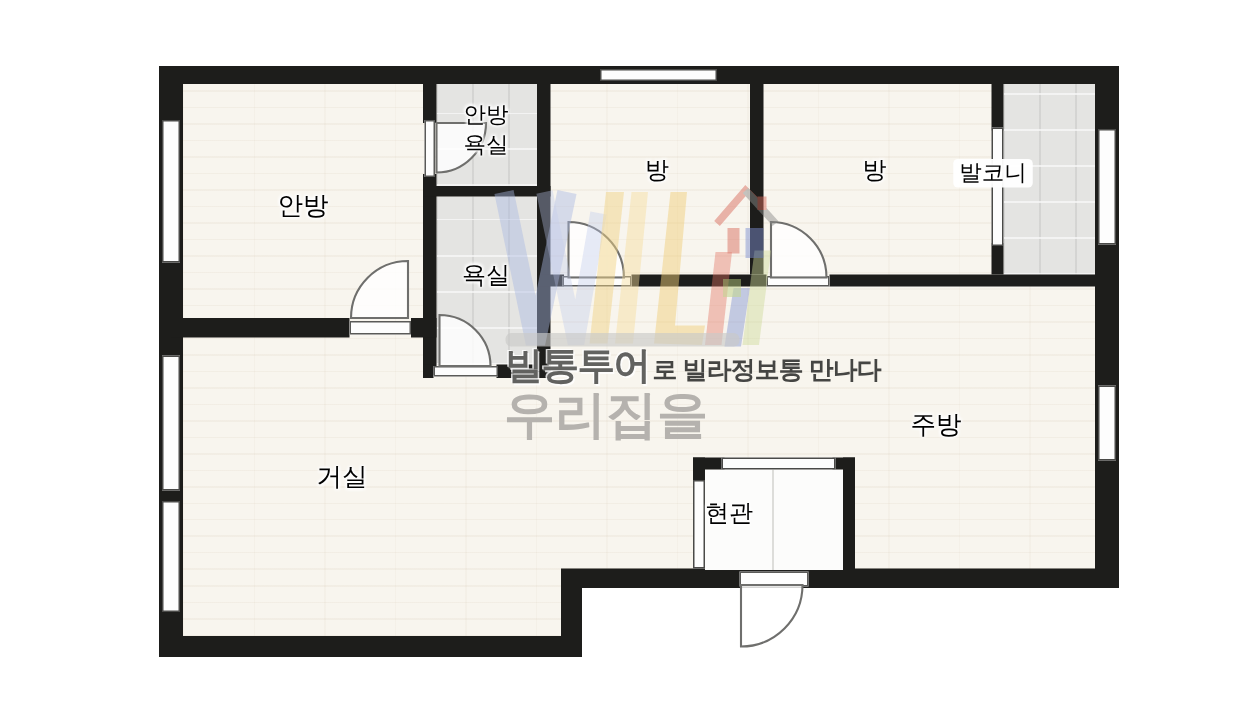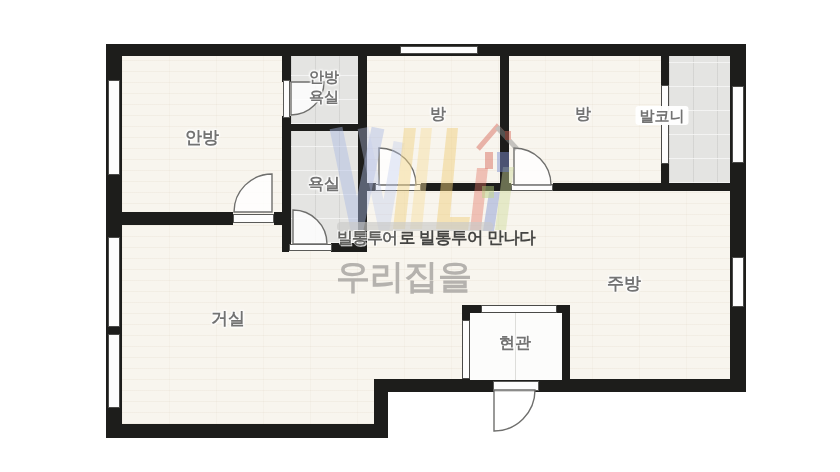--- a/index.html
+++ b/index.html
@@ -24,33 +24,33 @@
       #fcfcfb;}
 
   .wall{position:absolute;background:#1d1d1b;}
   .window{position:absolute;background:#fdfdfd;border:1px solid #4a4a48;box-sizing:border-box;}
   .sill{position:absolute;background:#fdfdfd;border:1px solid #5a5a58;box-sizing:border-box;}
 
   .doors{position:absolute;left:0;top:0;}
   .door{fill:rgba(255,255,255,0.82);stroke:#6f6f6d;stroke-width:1.4;}
 
   .room-label{position:absolute;transform:translate(-50%,-50%);
-    font-weight:700;color:#737373;white-space:nowrap;text-align:center;
+    font-weight:400;color:#000000;white-space:nowrap;text-align:center;
     text-shadow:0 0 2px #fff,0 0 2px #fff,1px 1px 2px #fff,-1px -1px 2px #fff,
                 1px -1px 2px #fff,-1px 1px 2px #fff;}
   .lbl-17{font-size:17px;}
   .lbl-16{font-size:16px;}
   .lbl-15{font-size:15px;line-height:20px;}
   .label-box{background:rgba(255,255,255,0.95);padding:1px 4px;border-radius:3px;}
 
   .wm-layer{position:absolute;left:0;top:0;width:840px;height:472px;pointer-events:none;}
   .wm-bar{position:absolute;left:337px;top:222px;width:156px;height:9px;
           background:#c9c9c7;border-radius:4px;opacity:.65;}
   .wm-tagline{position:absolute;left:337px;top:227px;display:flex;align-items:baseline;white-space:nowrap;}
-  .wm-tagline .bold{font-size:16px;font-weight:800;letter-spacing:-1px;color:#626260;
+  .wm-tagline .bold{font-size:25px;font-weight:800;letter-spacing:-1px;color:#626260;
       text-shadow:0 0 1px #fff,1px 1px 0 rgba(255,255,255,.8),-1px -1px 0 rgba(255,255,255,.8);}
   .wm-tagline .rest{font-size:16.5px;font-weight:700;letter-spacing:-0.5px;color:#454543;margin-left:2px;}
   .wm-brand{position:absolute;left:336px;top:254px;font-size:34px;font-weight:800;
       letter-spacing:0px;color:#b5b2ae;white-space:nowrap;}
 </style>
 </head>
 <body>
 
 <div class="plan">
 
@@ -121,21 +121,21 @@
     <div>욕실</div>
   </div>
   <div class="room-label lbl-16" style="left:324px;top:184px">욕실</div>
   <div class="room-label lbl-16" style="left:438px;top:114px">방</div>
   <div class="room-label lbl-16" style="left:583px;top:114px">방</div>
   <div class="room-label lbl-15" style="left:662px;top:116px">
     <span class="label-box">발코니</span>
   </div>
   <div class="room-label lbl-17" style="left:228px;top:318px">거실</div>
   <div class="room-label lbl-17" style="left:624px;top:283px">주방</div>
-  <div class="room-label lbl-16" style="left:515px;top:343px">현관</div>
+  <div class="room-label lbl-16" style="left:486px;top:343px">현관</div>
 
   <div class="wm-layer">
     <svg width="840" height="472" viewBox="0 0 840 472" style="position:absolute;left:0;top:0;opacity:.8">
       <polyline points="336,128 357,229 378,128" fill="none" stroke="#aab8e2" stroke-width="13" opacity="0.55"></polyline>
       <polyline points="363,128 384,229 399,142" fill="none" stroke="#bcc7ea" stroke-width="11" opacity="0.45"></polyline>
       <polygon points="393,229 404,128 416,128 405,229" fill="#f2d486" opacity="0.6"></polygon>
       <polygon points="410,229 421,128 432,128 422,229" fill="#f5dc9a" opacity="0.55"></polygon>
       <polygon points="436,229 447,128 458,128 450,217 470,217 468,230" fill="#f0cf7a" opacity="0.6"></polygon>
       <polygon points="470,230 477,168 488,168 481,230" fill="#e2705f" opacity="0.5"></polygon>
       <polygon points="483,231 489,192 500,192 494,231" fill="#7d90d2" opacity="0.55"></polygon>
@@ -145,18 +145,18 @@
         <path d="M497,127 L517,149" fill="none" stroke="#8d8d8b" stroke-width="5"></path>
         <rect x="505" y="131" width="6" height="9" fill="#d96b5c"></rect>
         <rect x="485" y="152" width="8" height="17" fill="#d96b5c"></rect>
         <rect x="497" y="152" width="12" height="20" fill="#7d90d2"></rect>
         <rect x="482" y="186" width="12" height="12" fill="#b9cf7e"></rect>
       </g>
     </svg>
     <div class="wm-bar"></div>
     <div class="wm-tagline">
       <span class="bold">빌통투어</span>
-      <span class="rest">로 빌통투어 만나다</span>
+      <span class="rest">로 빌라정보통 만나다</span>
     </div>
     <div class="wm-brand">우리집을</div>
   </div>
 
 </div>
 
 </body></html>

